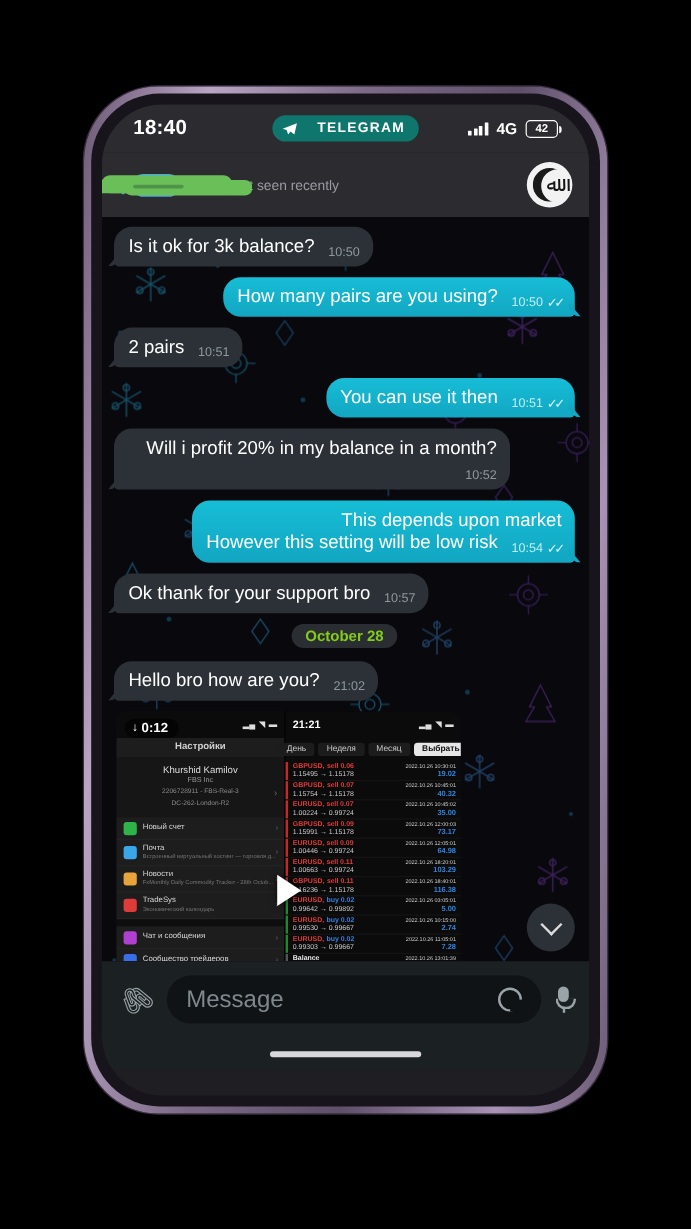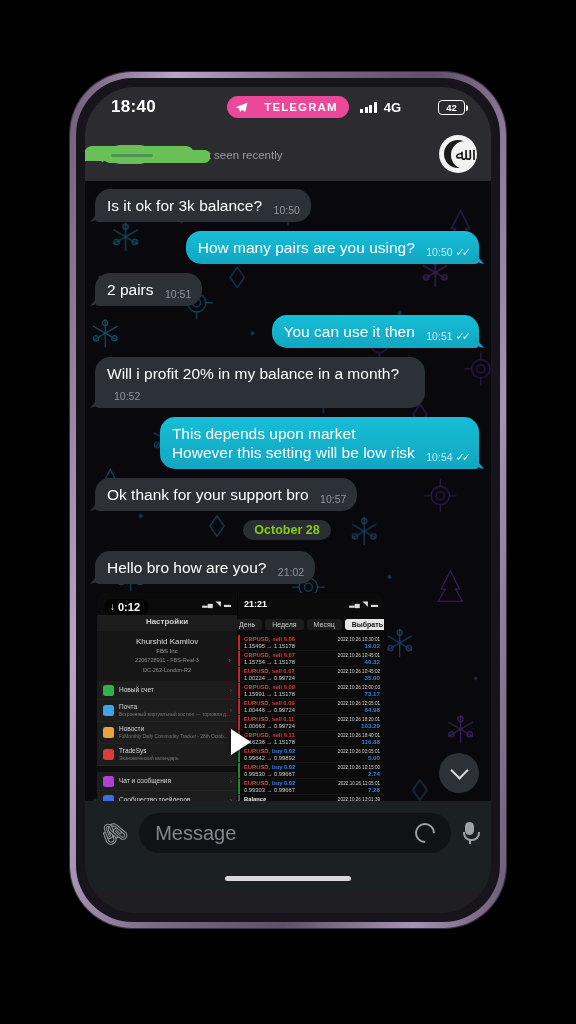--- a/index.html
+++ b/index.html
@@ -38,32 +38,32 @@
                background: linear-gradient(90deg,#6b5a75,#a891b4,#5c4c66); }
 
   
   .statusbar {
     position:relative; height:40px; background:#2b2b30;
     display:flex; align-items:center; padding:0 26px;
   }
   .sb-time { color:#fff; font-size:17px; font-weight:bold; letter-spacing:.3px; }
   .sb-center { position:absolute; left:0; right:0; display:flex; justify-content:center; pointer-events:none;}
   .tg-badge {
-    background:#ec4899; border-radius:13px; height:22px; padding:0 11px 0 8px;
+    background:#0f766e; border-radius:13px; height:22px; padding:0 11px 0 8px;
     display:flex; align-items:center; gap:16px;
   }
   .tg-badge span { color:#fff; font-size:11.5px; font-weight:bold; letter-spacing:1.1px; }
   .sb-right { margin-left:auto; display:flex; align-items:center; gap:7px; }
   .bars { display:flex; align-items:flex-end; gap:1.5px; height:11px; }
   .bars i { display:block; width:3px; background:#fff; border-radius:.5px; }
   .bars i:nth-child(1){height:4px}.bars i:nth-child(2){height:6px}
   .bars i:nth-child(3){height:8px}.bars i:nth-child(4){height:11px}
   .net { color:#fff; font-size:13px; font-weight:600; }
   .battery { position:relative; width:27px; height:15px; border:1.6px solid #fff; border-radius:4px;
-             display:flex; align-items:center; justify-content:center;margin-left:30px; }
+             display:flex; align-items:center; justify-content:center; }
   .battery::after{ content:''; position:absolute; right:-4px; top:4px; width:2.5px; height:6px;
              background:#fff; border-radius:0 2px 2px 0;}
   .battery span{ color:#fff; font-size:9.5px; font-weight:bold; }
 
   
   .chathead {
     position:relative; height:54px; background:#2b2b30;
     display:flex; align-items:center; padding:0 14px 0 8px;
   }
   .back-wrap { display:flex; align-items:center; gap:2px; }
@@ -91,21 +91,21 @@
   .avatar .calig { position:relative; z-index:2; color:#141414; font-size:17px; line-height:1;
      font-family:"DejaVu Sans", sans-serif; margin-left:5px; }
 
   
   .chatbody {
     position:relative; height:620px; background:#0b0b10; overflow:hidden;
   }
   .pattern { position:absolute; inset:0; opacity:.85; }
   .msgs { position:relative; z-index:3; padding:8px 12px 0 10px; }
 
-  .row { display:flex; margin-bottom:9px; }
+  .row { display:flex; margin-bottom:9px;text-align:right; }
   .row.out { justify-content:flex-end; }
   .bubble {
     max-width:330px; border-radius:15px; padding:7px 11px 7px 12px;
     position:relative; display:inline-block;
   }
   .bubble.in { background:#2b3136; border-bottom-left-radius:4px; }
   .bubble.out { background:#15b4cf; border-bottom-right-radius:4px;
                 background:linear-gradient(180deg,#17bdd6,#12a6c2); }
   .btext { color:#fff; font-size:15.5px; line-height:19px; display:inline; }
   .bubble.out .btext { color:#fff; }

